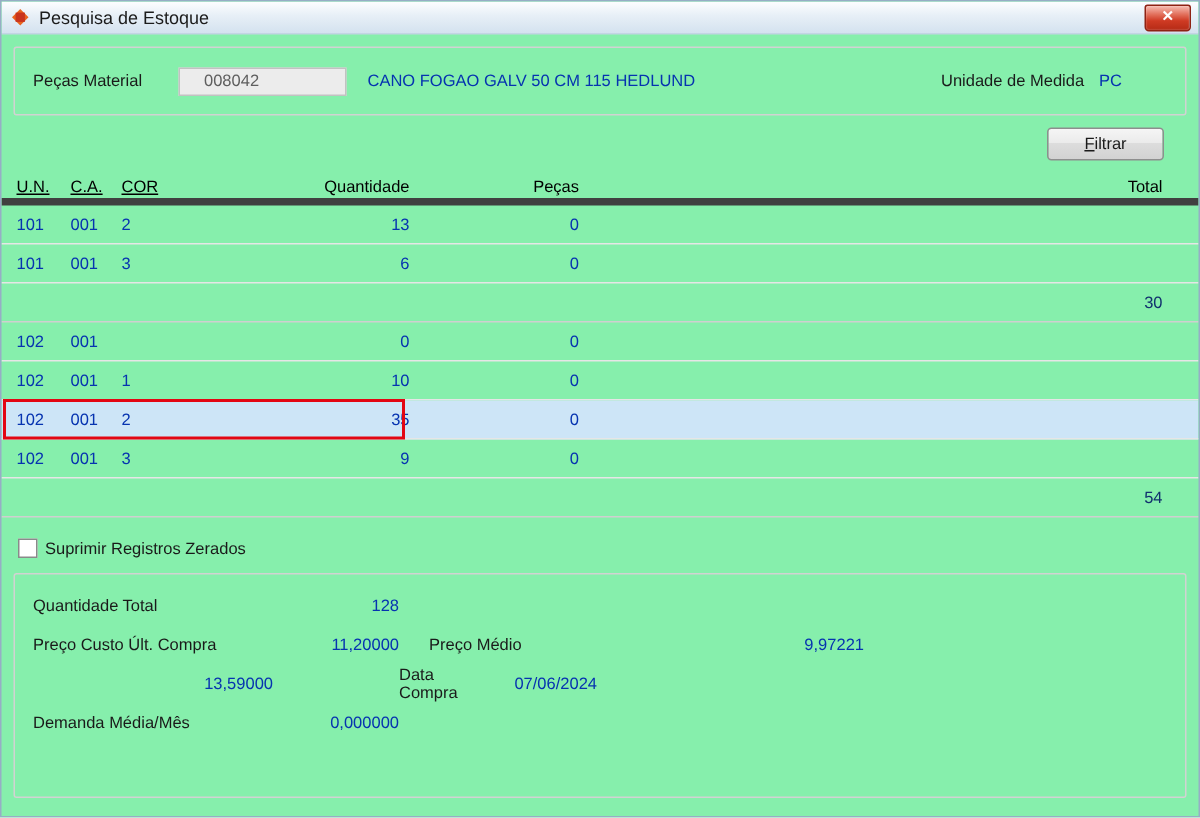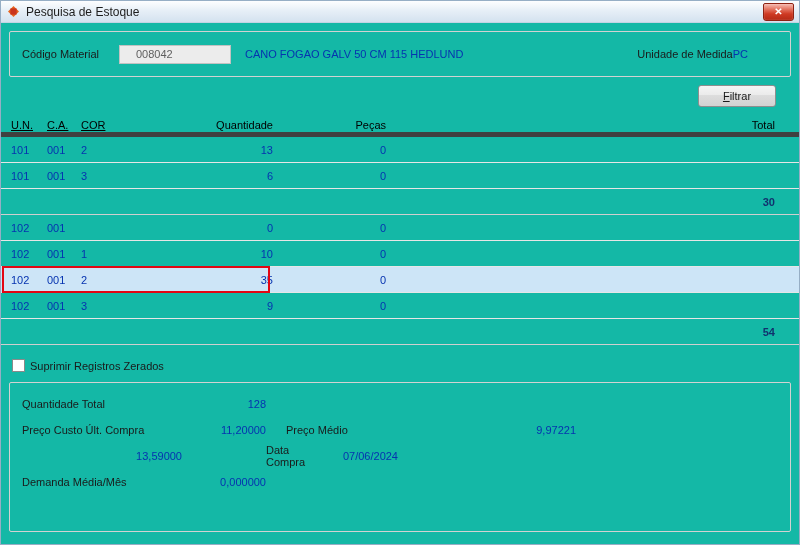--- a/index.html
+++ b/index.html
@@ -1,21 +1,21 @@
 <!DOCTYPE html>
 <html><head>
 <meta charset="utf-8">
 <style>
   * { box-sizing: border-box; margin: 0; padding: 0; }
   html,body { background: #ffffff; }
   body { font-family: "Liberation Sans", sans-serif; font-size: 11px; color: #1a1a1a; }
 
   .window {
     position: relative; width: 800px; height: 545px;
-    background: #14b8a6; border: 1px solid #96aec5; overflow: hidden;
+    background: #86efac; border: 1px solid #96aec5; overflow: hidden;
   }
 
   
   .titlebar {
     height: 22px; display: flex; align-items: center; padding: 0 6px;
     background: linear-gradient(#fdfeff, #e7eff7 45%, #d4e2ef);
     border-bottom: 1px solid #c3d4e4;
   }
   .title-icon { width: 13px; height: 13px; display: inline-flex; }
   .title-text { margin-left: 6px; font-size: 12px; color: #1c1c1c; }
@@ -43,21 +43,21 @@
   }
   .tb.focused { border-color: #5a84a8; }
   .tb.disabled { background: #ececec; color: #5f5f5f; border-color: #c2c2c2; }
 
   .w112 { width: 112px; padding-left: 16px; } .w34 { width: 34px; } .w40 { width: 40px; }
   .w38 { width: 38px; } .w74 { width: 74px; }
 
   .desc { margin-left: 14px; }
   .blue { color: #0633b0; }
 
-  .um-group { margin-left: auto; margin-right: 32px; display: flex; gap: 0; align-items: center; }
+  .um-group { margin-left: auto; margin-right: 32px; display: flex; gap: 10px; align-items: center; }
 
   .gap10 { margin-left: 10px; } .gap8 { margin-left: 8px; } .gap28 { margin-left: 28px; }
 
   .checkbox {
     width: 13px; height: 13px; flex: 0 0 auto; display: inline-block;
     background: #fff; border: 1px solid #8a8a8a; margin-right: 5px; vertical-align: middle;
   }
   .cb-group { display: flex; align-items: center; }
   .cb-right { margin-left: auto; margin-right: 46px; }
 
@@ -78,21 +78,21 @@
     border-bottom: 1px solid #e6e6e6; position: relative; background: transparent;
   }
   .grid-header {
     height: 19px; border-bottom: 5px solid #404040; color: #000;
   }
   .hdr-link { text-decoration: underline; }
   .col-q, .col-p, .col-t { text-align: right; }
   .cell { color: #0633b0; }
   .grid-row.selected { background: #cde5f7; }
   .grid-row.subtotal { border-bottom: 1px solid #cfcfcf; }
-  .grid-row.subtotal .col-t { font-weight: bold; color: #11316e; }
+  .grid-row.subtotal .col-t { font-weight: normal; color: #11316e; }
   .red-box {
     position: absolute; left: 1px; top: -1px; bottom: -1px; width: 268px;
     border: 2px solid #e30613; pointer-events: none;
   }
 
   
   .cor-info { margin: 9px 0 0 11px; color: #0633b0; }
   .suprimir-row { margin: 14px 0 0 11px; }
 
   .summary-box { margin-top: 10px; padding: 8px 0 8px 12px; height: 150px; }
@@ -113,21 +113,21 @@
         <rect x="2.6" y="2.6" width="7.8" height="7.8" fill="#e8641f" transform="rotate(45 6.5 6.5)"></rect>
         <rect x="3.4" y="3.4" width="6.2" height="6.2" fill="#c9341d"></rect>
       </svg>
     </span>
     <span class="title-text">Pesquisa de Estoque</span>
     <span class="close-btn">✕</span>
   </div>
 
   <div class="groupbox filter-box">
     <div class="frow">
-      <span class="lbl lbl-main">Código Material</span>
+      <span class="lbl lbl-main">Peças Material</span>
       <input class="tb disabled w112" readonly="" value="008042" style="">
       <span class="desc blue">CANO FOGAO GALV 50 CM 115  HEDLUND</span>
       <span class="um-group">
         <span class="lbl">Unidade de Medida</span>
         <span class="blue">PC</span>
       </span>
     </div>
   </div>
 
   <div class="btn-row">

